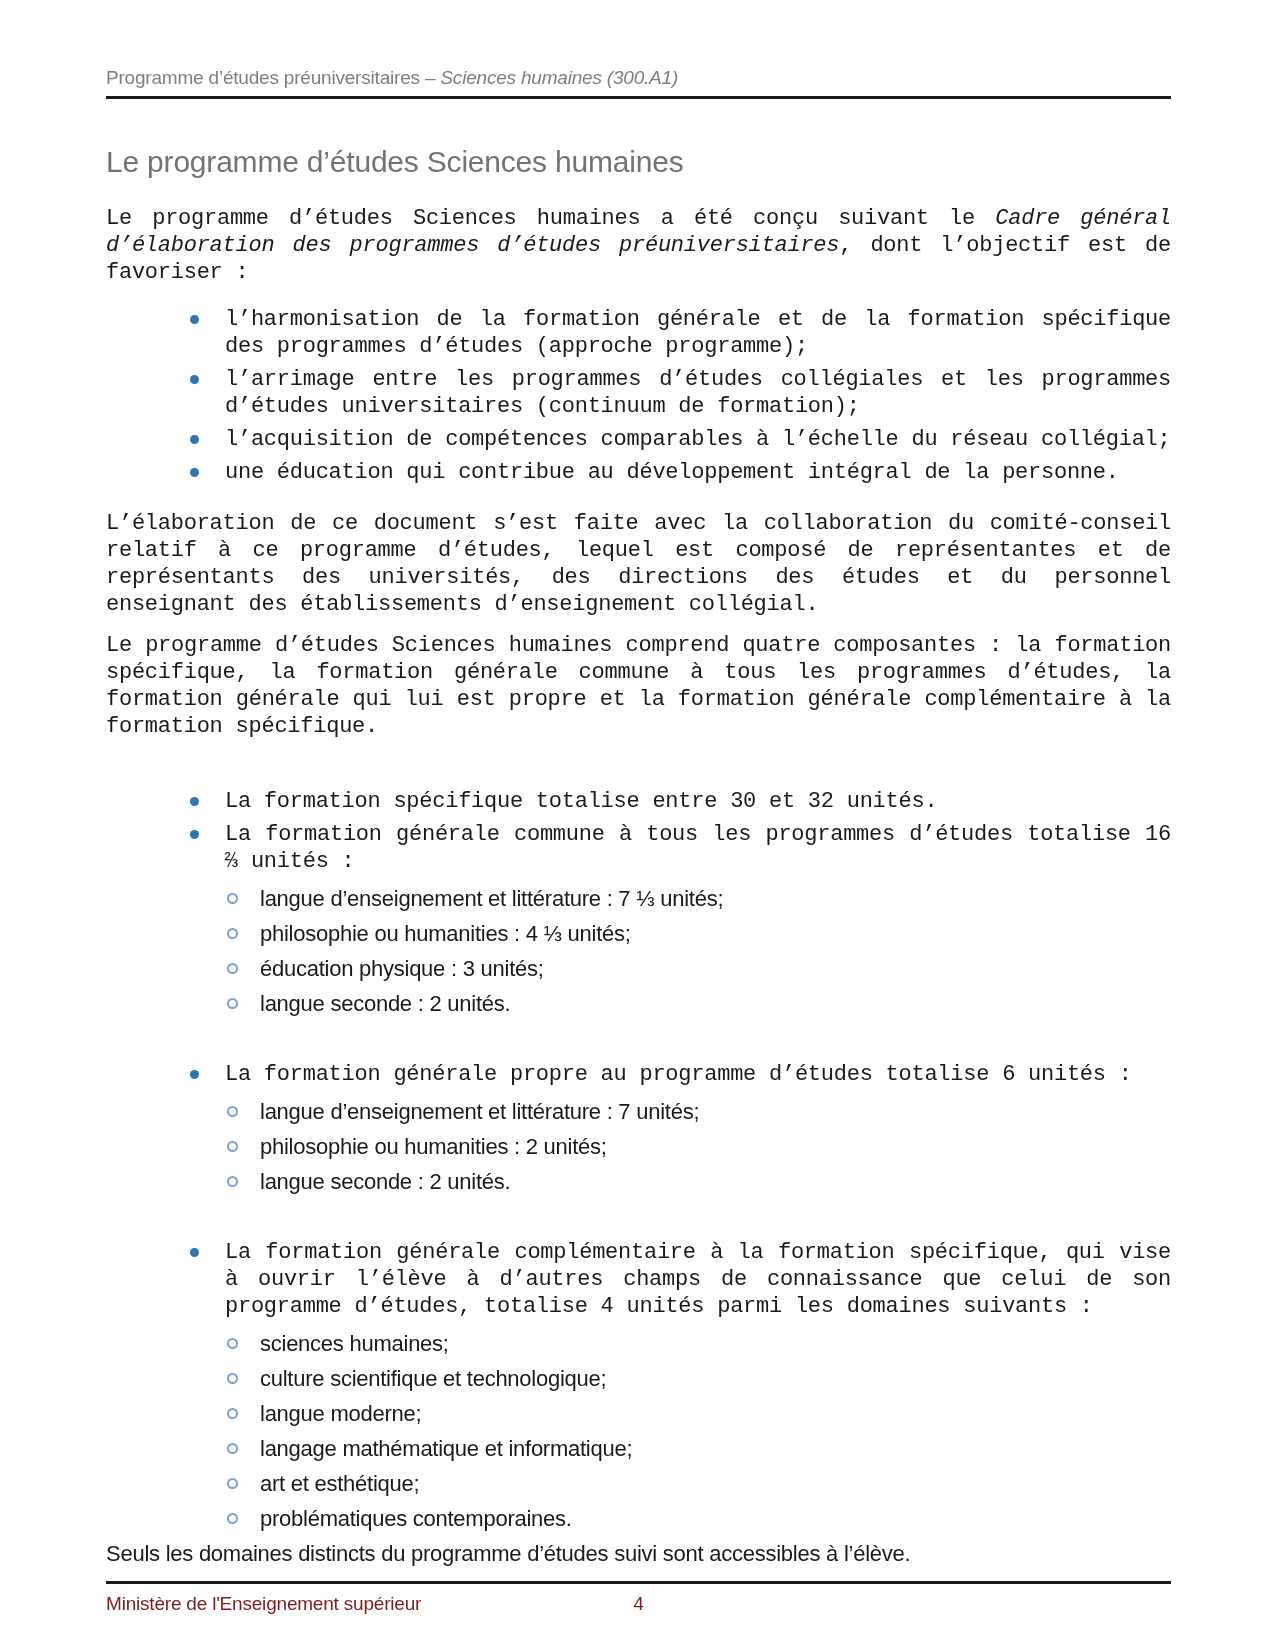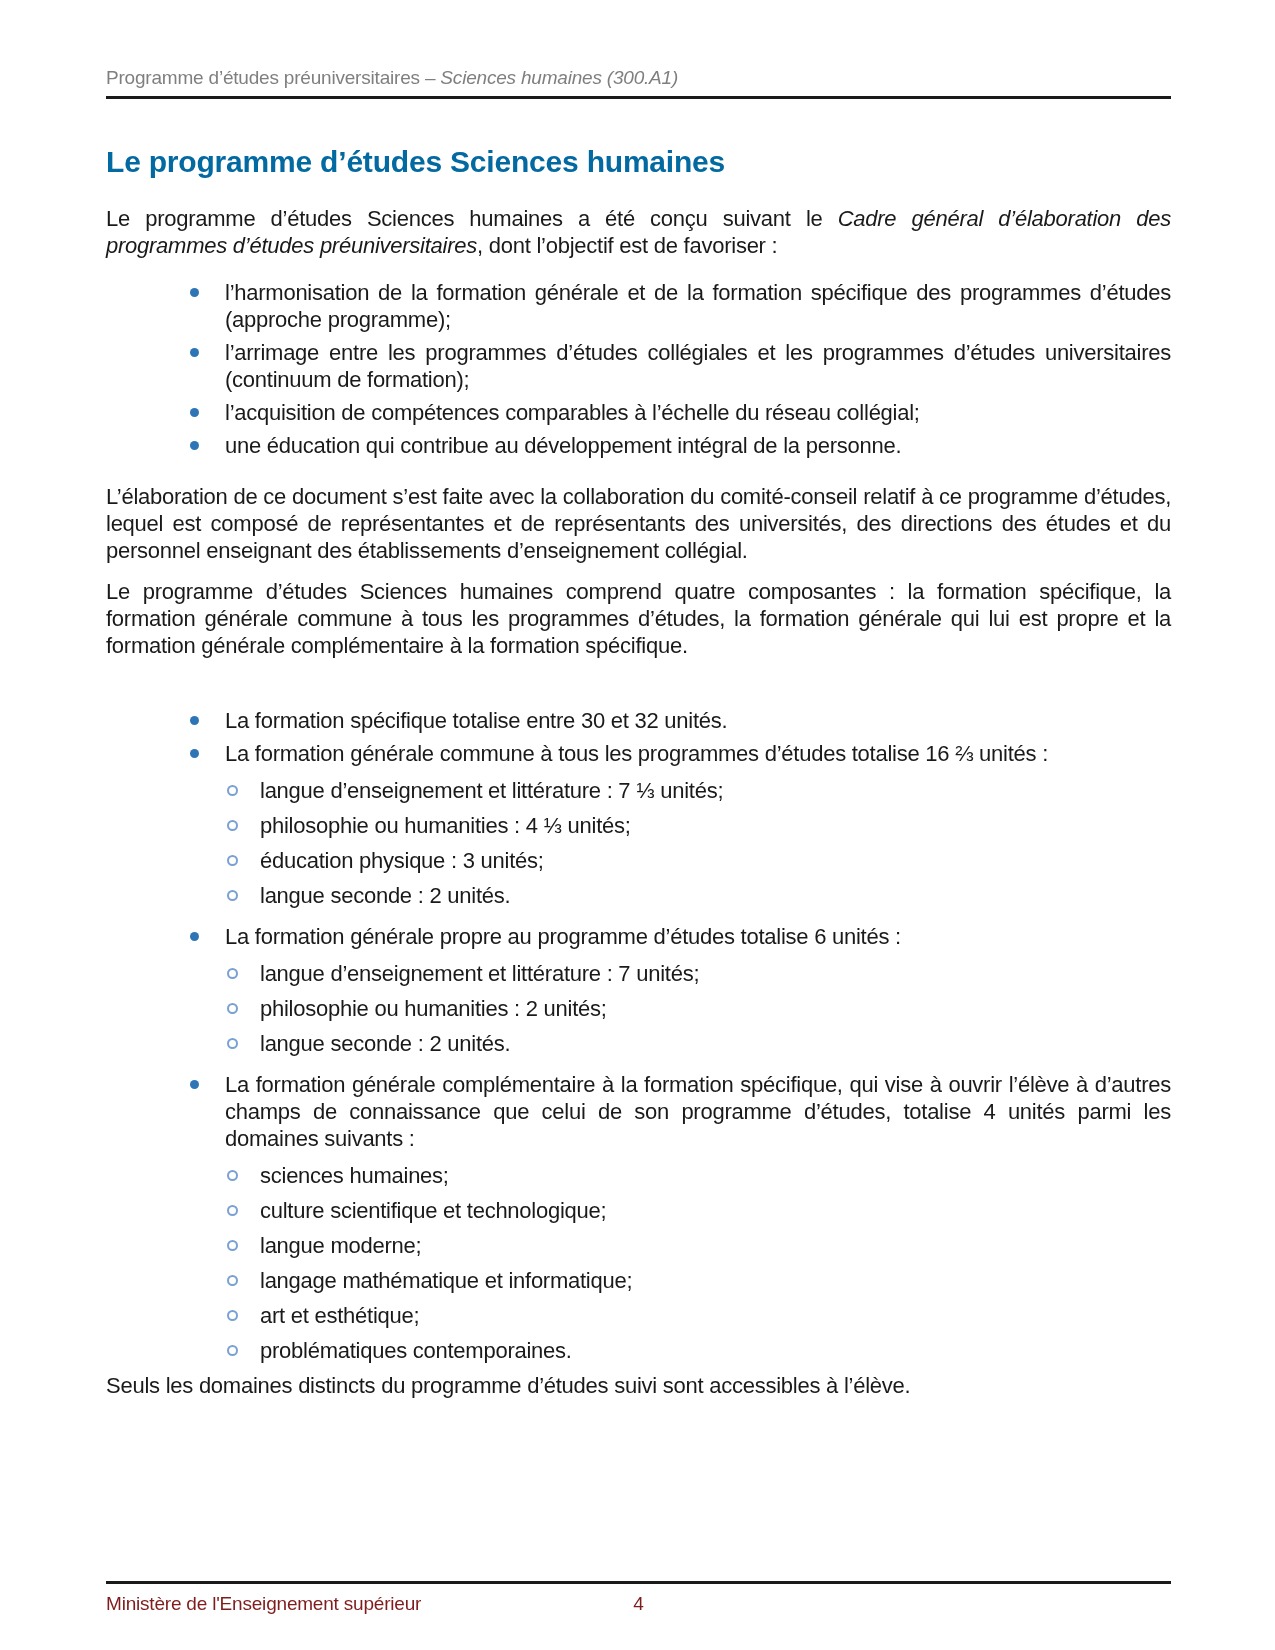--- a/index.html
+++ b/index.html
@@ -26,33 +26,33 @@
     margin-top: 7px;
     height: 3px;
     background: #1a1a1a;
   }
 
   
   .title {
     margin: 46px 0 0 0;
     font-size: 30px;
     line-height: 34px;
-    font-weight: bold;
-    color: #0369a1;
+    font-weight: normal;
+    color: #737373;
     letter-spacing: -0.2px;
   }
 
   
   .para {
     margin: 0;
     font-size: 22px;
     line-height: 27px;
     letter-spacing: -0.25px;
   }
-  .justify { text-align: justify; text-justify: inter-word; }
+  .justify { text-align: justify; text-justify: inter-word; font-family: Liberation Mono, monospace; }
   .para i { font-style: italic; }
   .mt-intro { margin-top: 26px; }
   .mt-elab  { margin-top: 24px; }
   .mt-comp  { margin-top: 14px; }
   .mt-close { margin-top: 8px; }
 
   
   .list { margin-top: 20px; }
   .row {
     display: flex;
@@ -87,21 +87,21 @@
     margin-top: 8px;
     border-radius: 50%;
     border: 2px solid #7aa1d2;
     background: transparent;
   }
   .txt { flex: 1; }
 
   
   .components { margin-top: 48px; }
   .comp-gap   { margin-top: 34px; }
-  .comp-gap2  { margin-top: 14px; }
+  .comp-gap2  { margin-top: 44px; }
   .sub-first  { margin-top: 10px; }
   .sub-row + .sub-row { margin-top: 8px; justify-content: center; }
   .sub-row { display: flex; font-size: 22px; line-height: 27px; letter-spacing: -0.25px; }
 
   
   .footer-rule {
     position: absolute;
     left: 106px; right: 104px;
     top: 1581px;
     height: 3px;

